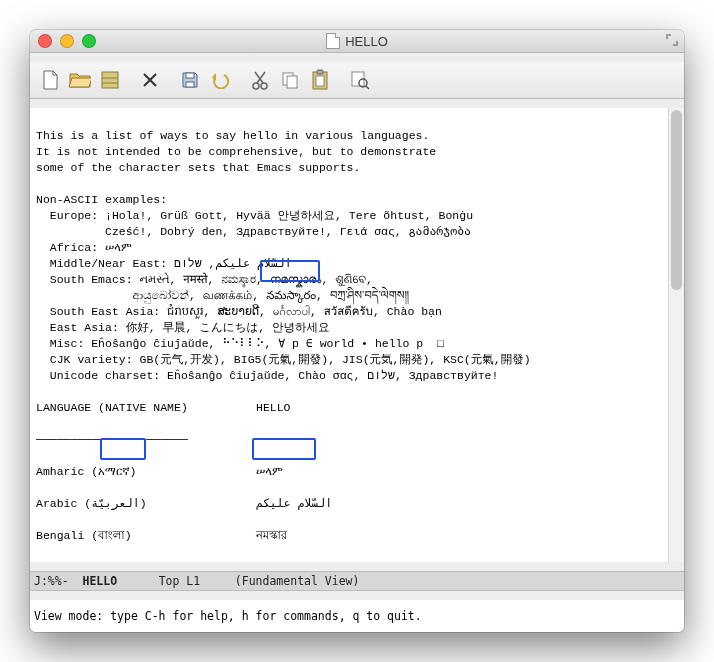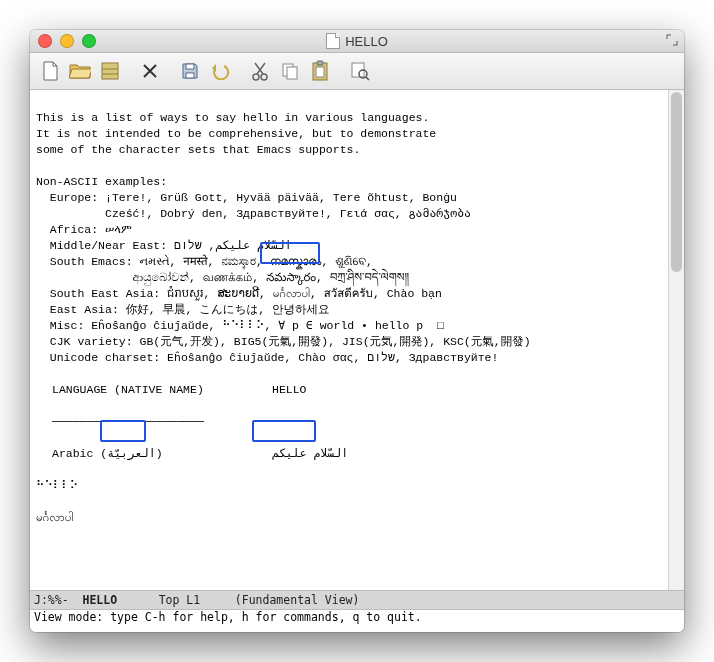--- a/index.html
+++ b/index.html
@@ -10,20 +10,21 @@
   }
   .window {
     width: 654px;
     height: 602px;
     background: #ededed;
     border-radius: 6px;
     box-shadow: 0 15px 40px rgba(0,0,0,0.5), 0 0 0 1px rgba(0,0,0,0.15);
     overflow: hidden;
     display: flex;
     flex-direction: column;
+    gap: 9px;
   }
   .titlebar {
     height: 22px;
     background: linear-gradient(#ececec, #d5d5d5);
     border-bottom: 1px solid #b8b8b8;
     display: flex;
     align-items: center;
     position: relative;
   }
   .traffic {
@@ -122,36 +123,37 @@
     border-bottom: 1px solid #bcbcbc;
     font-family: "Menlo","Monaco",monospace;
     font-size: 11.5px;
     display: flex;
     align-items: center;
     padding: 0 4px;
     color: #222;
   }
   .modeline b { font-weight: bold; }
   .minibuffer {
-    height: 22px;
+    height: 32px;
     background: #fff;
     font-family: "Menlo","Monaco",monospace;
     font-size: 11.5px;
     padding: 0 4px;
     display: flex;
+    align-items: center;
     color: #000;
   }
   .hl {
     position: absolute;
     border: 2px solid #2050e0;
     border-radius: 2px;
     pointer-events: none;
   }
   .table-row { display: flex; }
-  .col-lang { width: 220px; margin-left: 16px; }
+  .col-lang { width: 220px; }
   .col-hello { flex: 1; }
 </style>
 </head>
 <body>
 
 <div class="window">
 
   <div class="titlebar">
     <div class="traffic">
       <div class="tl red"></div>
@@ -238,35 +240,37 @@
       </div>
   </div>
 
   <div class="content-area">
     <div class="buffer">
 <span>This is a list of ways to say hello in various languages.</span>
 <span>It is not intended to be comprehensive, but to demonstrate</span>
 <span>some of the character sets that Emacs supports.</span>
 
 <span>Non-ASCII examples:</span>
-<span>  Europe: ¡Tere!, Grüß Gott, Hyvää päivää, Tere õhtust, Bonġu</span>
+<span>  Europe: ¡Hola!, Grüß Gott, Hyvää 안녕하세요, Tere õhtust, Bonġu</span>
 <span>          Cześć!, Dobrý den, Здравствуйте!, Γειά σας, გამარჯობა</span>
 <span>  Africa: ሠላም</span>
 <span>  Middle/Near East: السّلام عليكم, שלום</span>
 <span>  South Emacs: નમસ્તે, नमस्ते, ನಮಸ್ಕಾರ, നമസ്കാരം, ଶୁଣିବେ,</span>
 <span>              ආයුබෝවන්, வணக்கம், నమస్కారం, བཀྲ་ཤིས་བདེ་ལེགས༎</span>
 <span>  South East Asia: ជំរាបសួរ, ສະບາຍດີ, မင်္ဂလာပါ, สวัสดีครับ, Chào bạn</span>
 <span>  East Asia: 你好, 早晨, こんにちは, 안녕하세요</span>
 <span>  Misc: Eĥoŝanĝo ĉiuĵaŭde, ⠓⠑⠇⠇⠕, ∀ p ∈ world • hello p  □</span>
 <span>  CJK variety: GB(元气,开发), BIG5(元氣,開發), JIS(元気,開発), KSC(元氣,開發)</span>
 <span>  Unicode charset: Eĥoŝanĝo ĉiuĵaŭde, Chào σας, שלום, Здравствуйте!</span>
 
 <div class="table-row"><span class="col-lang">LANGUAGE (NATIVE NAME)</span><span class="col-hello">HELLO</span></div>
 <div class="table-row"><span class="col-lang">──────────────────────</span><span class="col-hello">─────</span></div>
+<div class="table-row"><span class="col-lang">Amharic (አማርኛ)</span><span class="col-hello">ሠላም</span></div>
 <div class="table-row"><span class="col-lang">Arabic (العربيّة)</span><span class="col-hello">السّلام عليكم</span></div>
+<div class="table-row"><span class="col-lang">Bengali (বাংলা)</span><span class="col-hello">নমস্কার</span></div>
 <div class="table-row"><span class="col-hello">⠓⠑⠇⠇⠕</span></div>
 <div class="table-row"><span class="col-hello">မင်္ဂလာပါ</span></div>
 
 
 
 
 
 
 <div id="hl-container"><div class="hl" style="top: 152px; left: 230px; width: 56px; height: 18px;"></div><div class="hl" style="top: 330px; left: 70px; width: 42px; height: 18px;"></div><div class="hl" style="top: 330px; left: 222px; width: 60px; height: 18px;"></div></div>
     </div>

